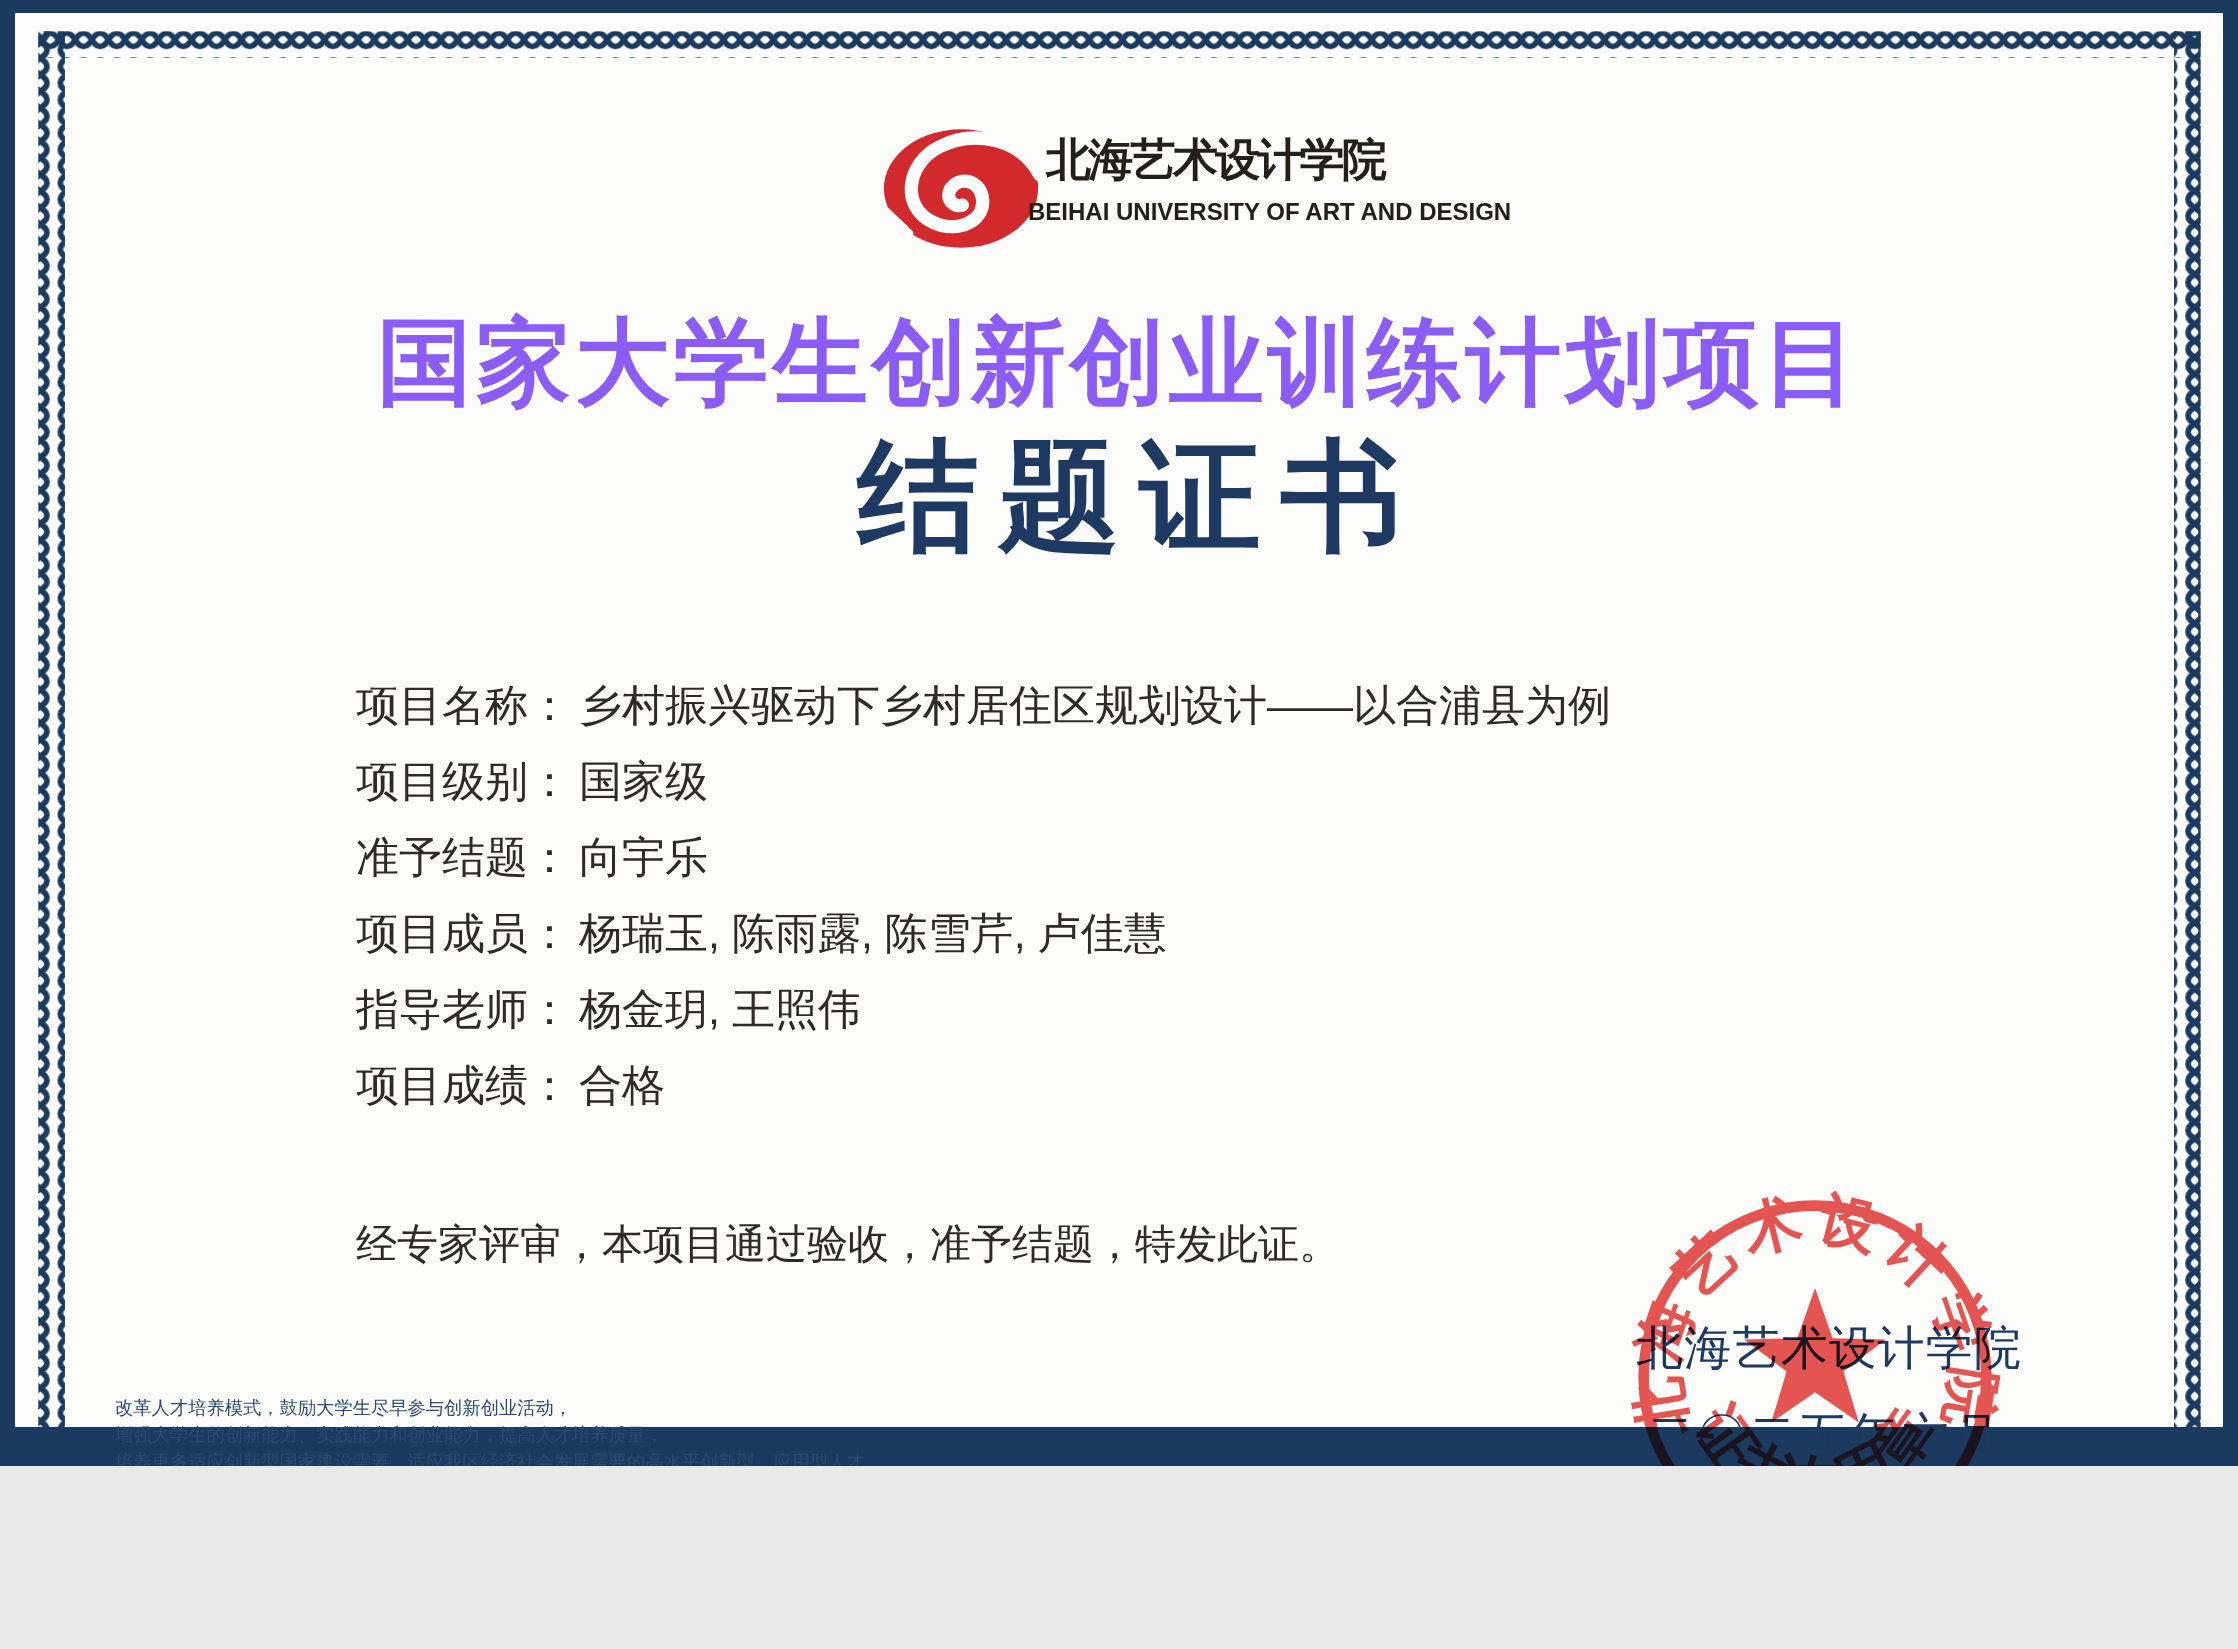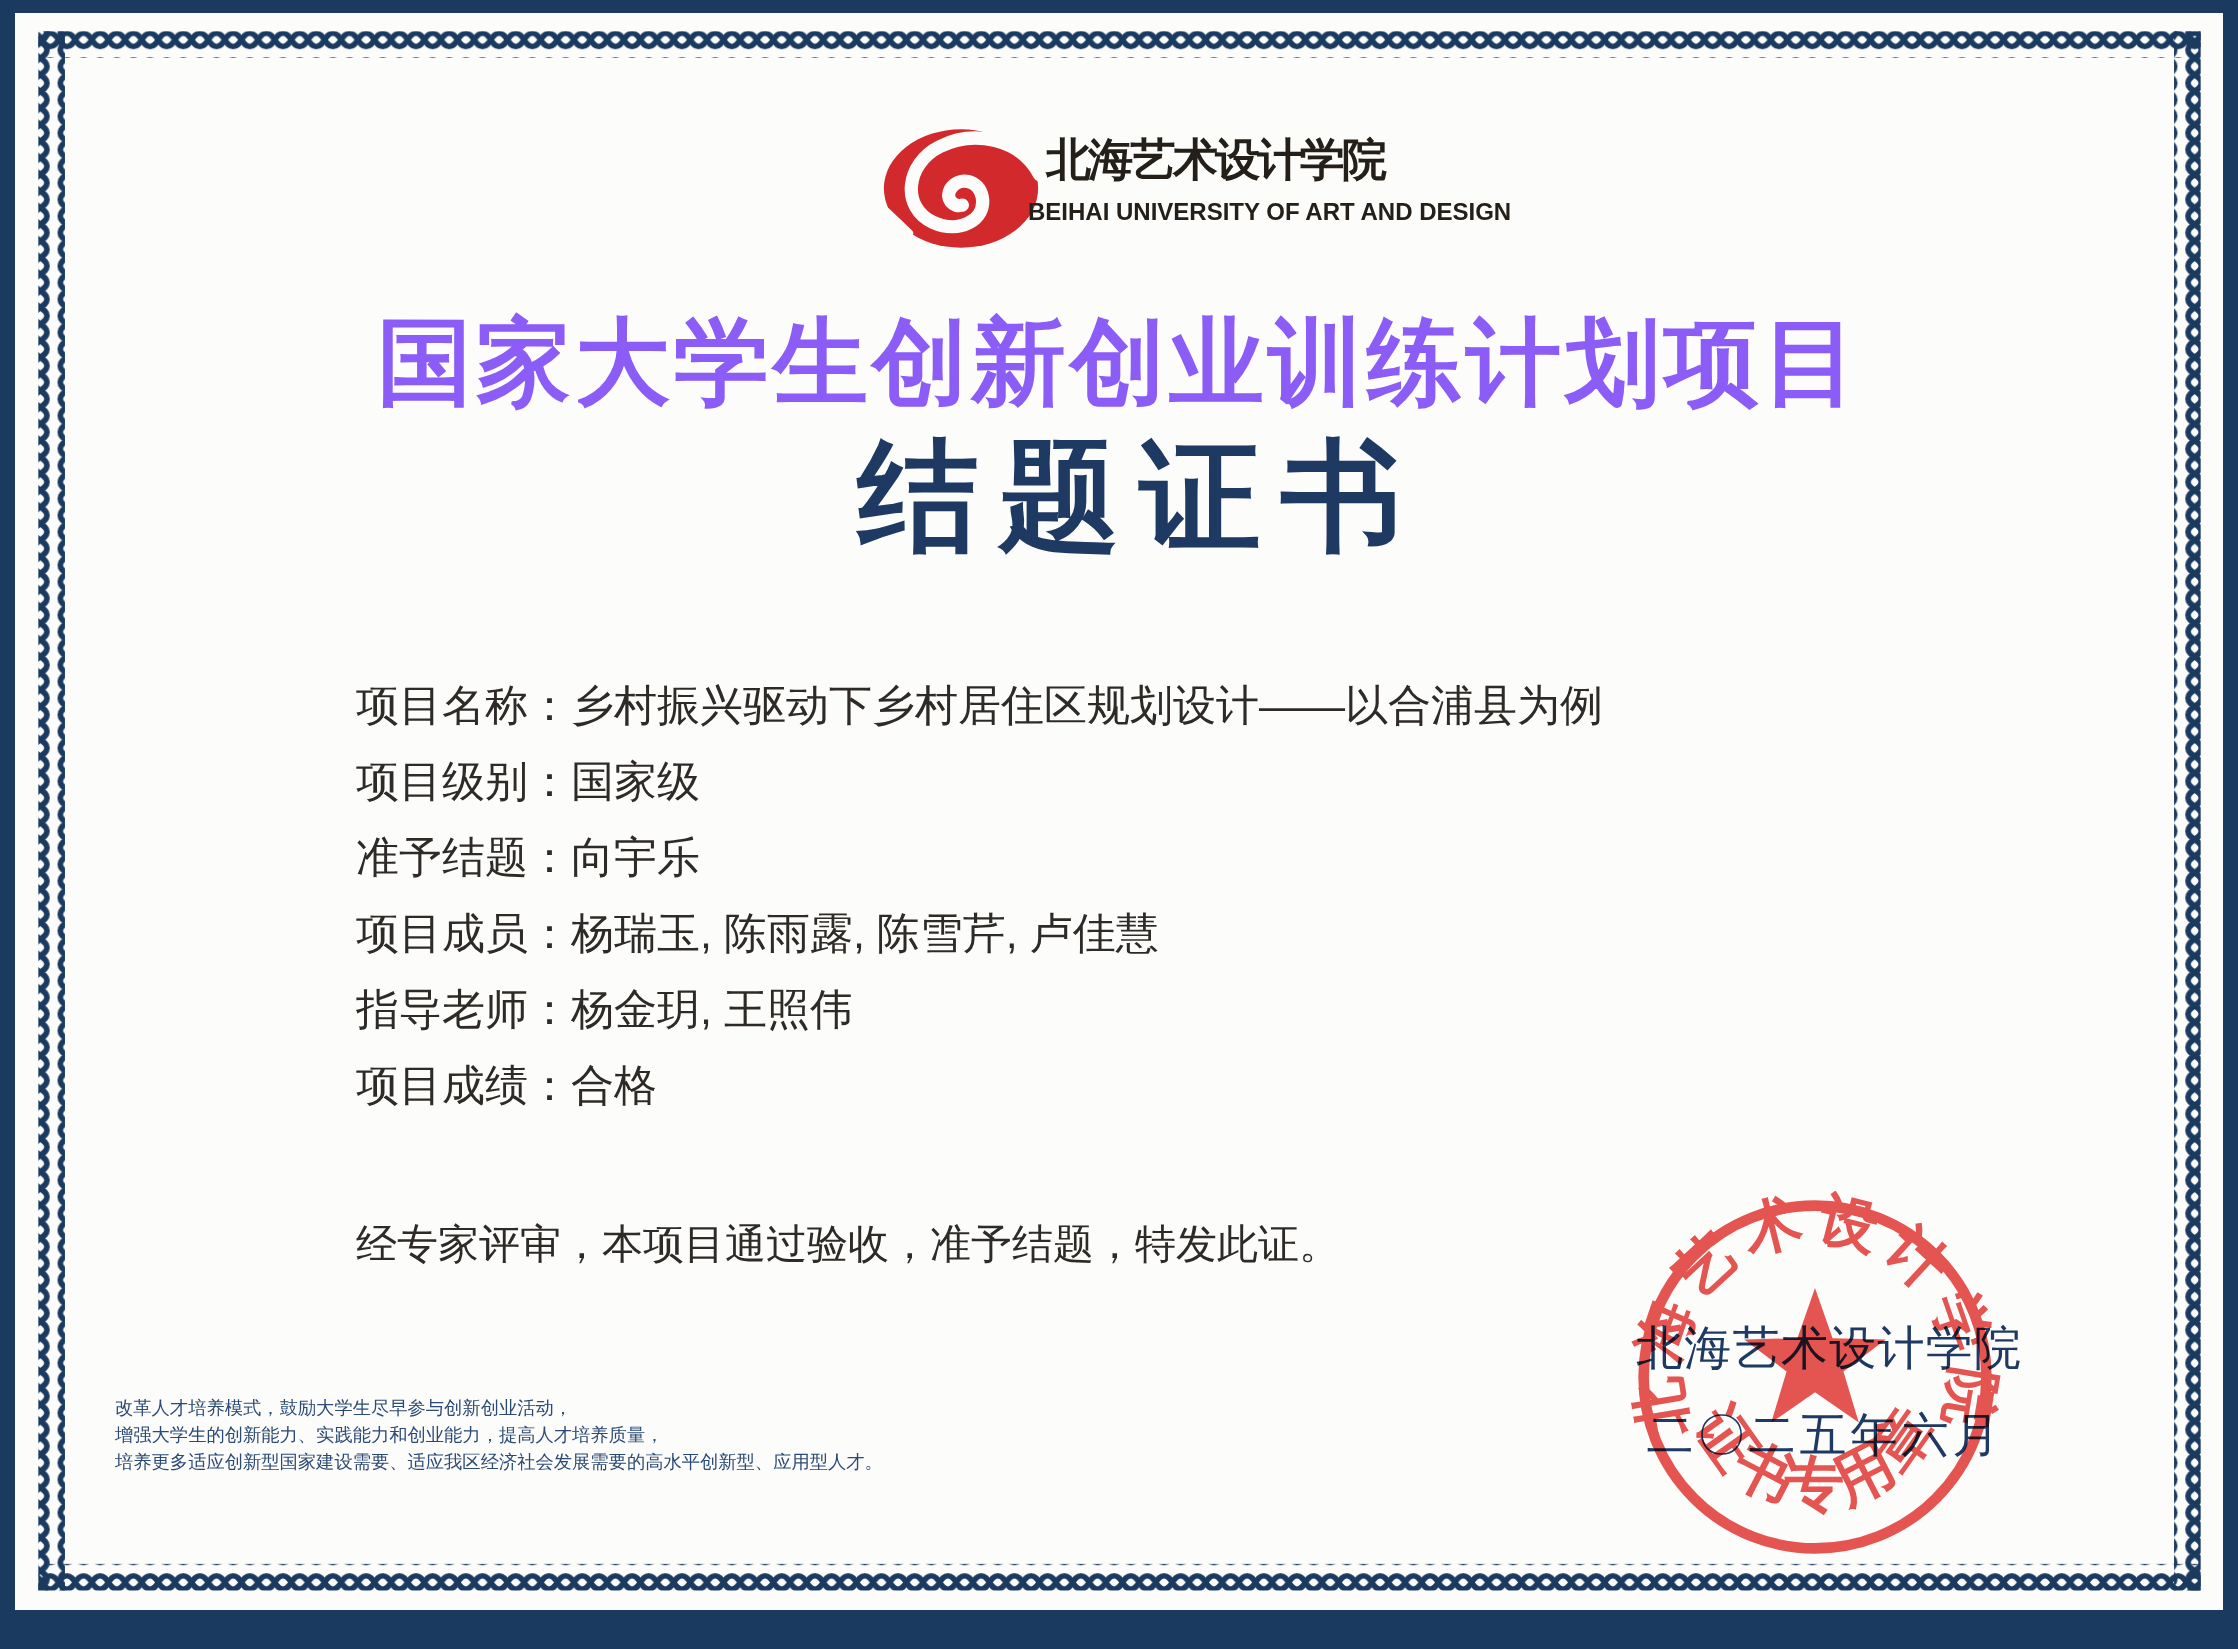--- a/index.html
+++ b/index.html
@@ -1,18 +1,18 @@
 <!DOCTYPE html>
 <html style="font-size:10.6px"><head>
 <meta charset="utf-8">
 <style>
   html,body{margin:0;padding:0;}
   body{width:2239px;height:1649px;overflow:hidden;background:#e9e9e9;}
 
-  .page{position:relative;width:2239px;height:1649px;background:#fcfcfb;overflow:hidden;}
+  .page{position:relative;width:2239px;height:1466px;background:#fcfcfb;overflow:hidden;}
 
   
   .band{position:absolute;background:#1b3a5f;}
   .band-top{left:0;top:0;width:2239px;height:13.3px;}
   .band-bottom{left:0;bottom:0;width:2239px;height:39px;}
   .band-left{left:0;top:0;width:14.6px;height:1649px;}
   .band-right{right:0;top:0;width:16px;height:1649px;}
 
   .rope{position:absolute;left:0;top:0;z-index:1;}
 
@@ -28,21 +28,21 @@
   
   .title{position:absolute;left:0;top:311px;width:2239px;text-align:center;z-index:2;
     font-family:"Liberation Serif","DejaVu Serif",serif;font-weight:700;
     font-size:95px;line-height:1.1;letter-spacing:4px;color:#8b5cf6;}
   .subtitle{position:absolute;left:20px;top:431px;width:2239px;text-align:center;z-index:2;
     font-family:"Liberation Serif","DejaVu Serif",serif;font-weight:700;
     font-size:121px;line-height:1.1;letter-spacing:20px;color:#1e3a63;}
 
   
   .fields{position:absolute;left:356px;top:684px;z-index:2;}
-  .field-row{display:flex;gap:0;margin-bottom:33px;
+  .field-row{display:flex;gap:8px;margin-bottom:33px;
     font-family:"Liberation Sans","DejaVu Sans",sans-serif;font-weight:500;
     font-size:43px;line-height:43px;color:#2e2a28;white-space:nowrap;}
   .statement{position:absolute;left:356px;top:1224px;z-index:2;white-space:nowrap;
     font-family:"Liberation Sans","DejaVu Sans",sans-serif;font-weight:500;
     font-size:41px;line-height:1;color:#2e2a28;}
 
   
   .footnote{position:absolute;left:115px;top:1395px;z-index:2;
     font-family:"Liberation Serif","DejaVu Serif",serif;font-weight:400;
     font-size:18.3px;line-height:27px;color:#2b4a74;white-space:nowrap;}

